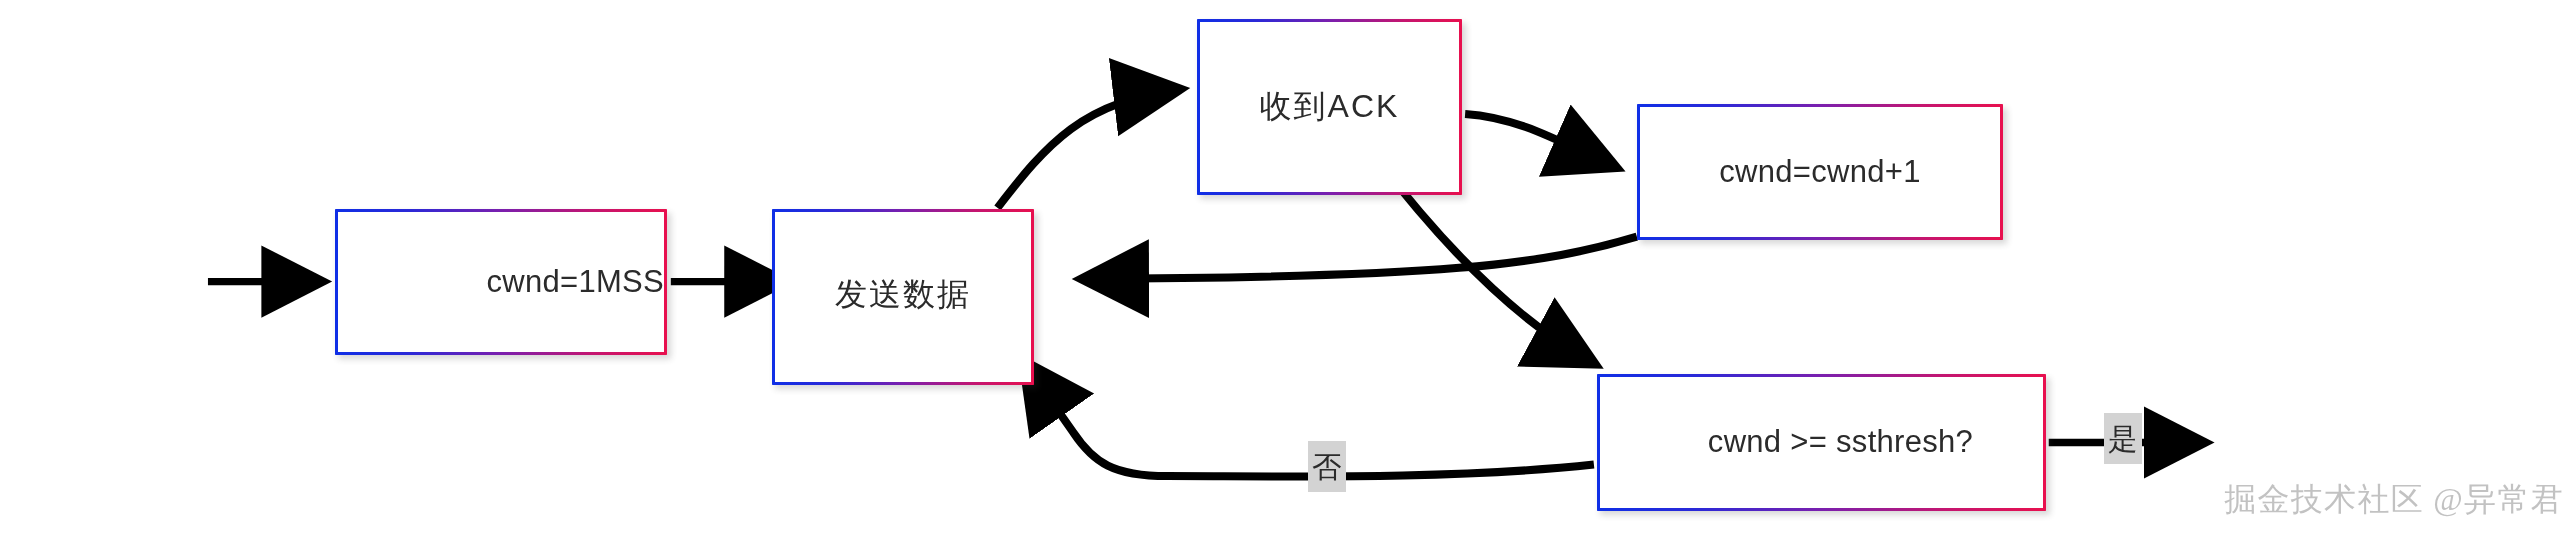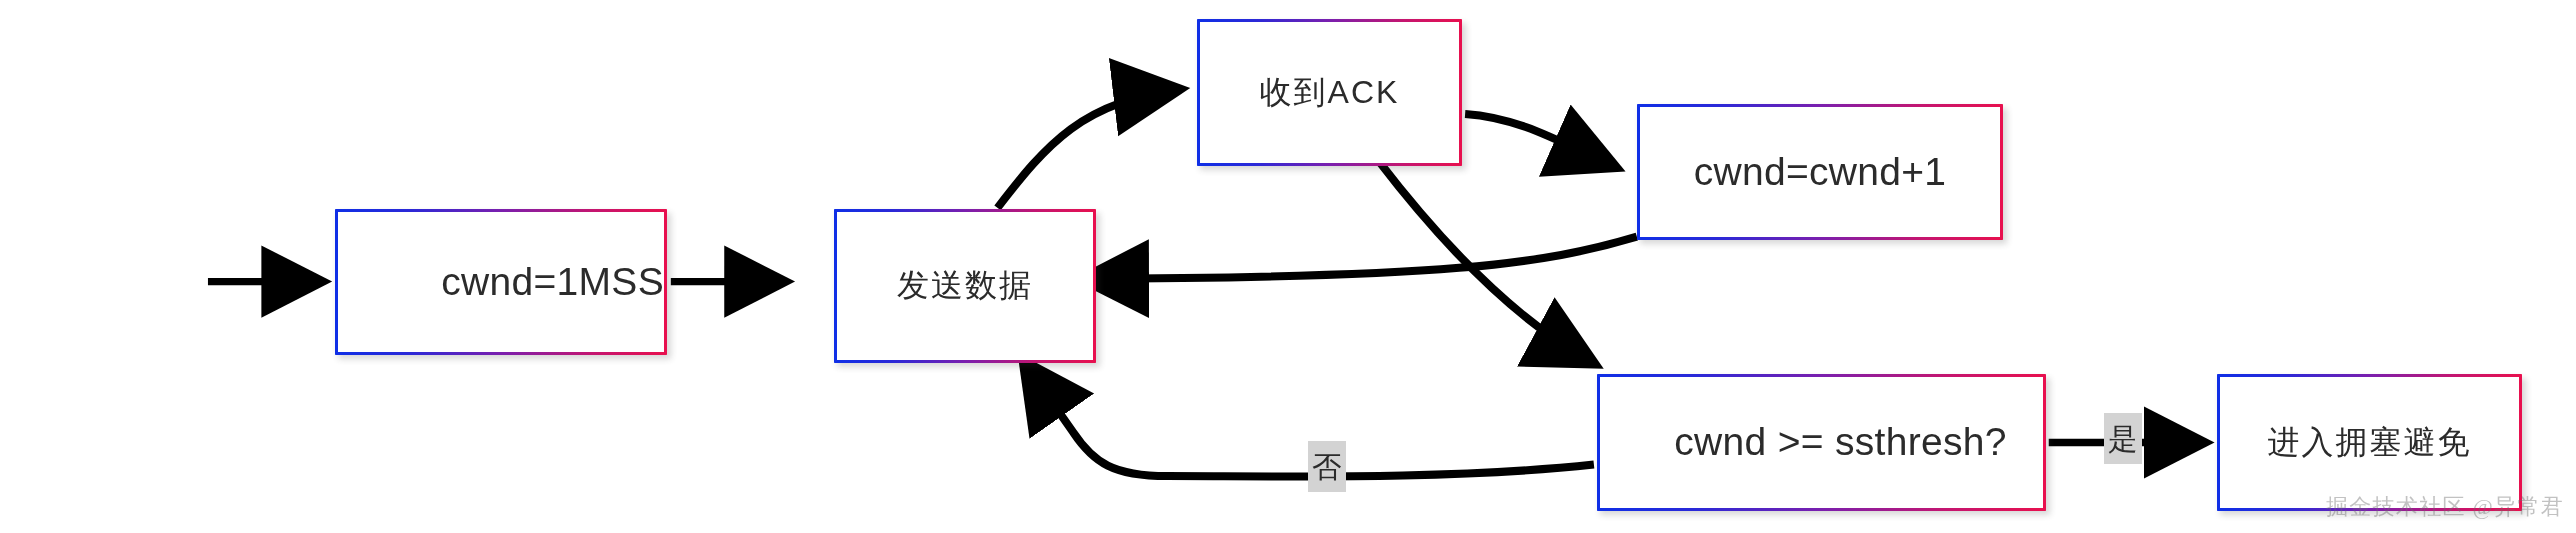--- a/index.html
+++ b/index.html
@@ -37,21 +37,21 @@
     background-origin: border-box;
     background-clip: padding-box, border-box;
     box-shadow: 3.4px 4px 6px rgba(60, 60, 60, 0.20);
     display: flex;
     align-items: center;
     justify-content: center;
     z-index: 3;
   }
   .node .label {
     color: #2b2b2b;
-    font-size: 39px;
+    font-size: 31px;
     line-height: 1.1;
     white-space: nowrap;
     letter-spacing: 0.3px;
   }
   .node.cjk .label {
     font-size: 32px;
     letter-spacing: 2px;
   }
   
   .edge-label {
@@ -63,21 +63,21 @@
     padding: 10.7px 4px;
     z-index: 5;
     white-space: nowrap;
   }
   
   #watermark {
     position: absolute;
     right: 12px;
     bottom: 10.7px;
     font-family: "Liberation Serif", "DejaVu Serif", serif;
-    font-size: 22px;
+    font-size: 32px;
     color: rgba(110, 110, 110, 0.42);
     letter-spacing: 1.3px;
     white-space: nowrap;
     z-index: 6;
     pointer-events: none;
   }
 </style>
 </head>
 <body>
 
@@ -107,39 +107,36 @@
              L 1525,538" fill="none" stroke="#000" stroke-width="12" marker-end="url(#ah)"></path>
 
     <line x1="3054" y1="660" x2="3288" y2="660" stroke="#000" stroke-width="11" marker-end="url(#ah)"></line>
   </svg>
 
 
   <div class="node" style="left:335px; top:209px; width:332px; height:146px;justify-content:flex-end;">
     <span class="label">cwnd=1MSS</span>
   </div>
 
-  <div class="node cjk" style="left:834px; top:209px; width:262px; height:154px;">
+  <div class="node cjk" style="left:772px; top:209px; width:262px; height:176px;font-family:Liberation Mono, monospace;">
     <span class="label">发送数据</span>
   </div>
 
-  <div class="node cjk" style="left:1197px; top:19px; width:265px; height:147px;">
+  <div class="node cjk" style="left:1197px; top:19px; width:265px; height:176px;">
     <span class="label">收到ACK</span>
   </div>
 
   <div class="node" style="left:1637px; top:104px; width:366px; height:136px;">
     <span class="label">cwnd=cwnd+1</span>
   </div>
 
   <div class="node" style="left:1597px; top:374px; width:449px; height:137px;padding-left:38px;">
     <span class="label">cwnd &gt;= ssthresh?</span>
   </div>
 
-  <div class="node cjk" style="left:2217px; top:374px; width:305px; height:137px;">
-    <span class="label">进入拥塞避免</span>
-  </div>
 
   <div class="edge-label" style="left:1308px; top:441px;">否</div>
 
   <div class="edge-label" style="left:2104px; top:413px;">是</div>
 
   <div id="watermark">掘金技术社区 @异常君</div>
 
 </div>
 
 

